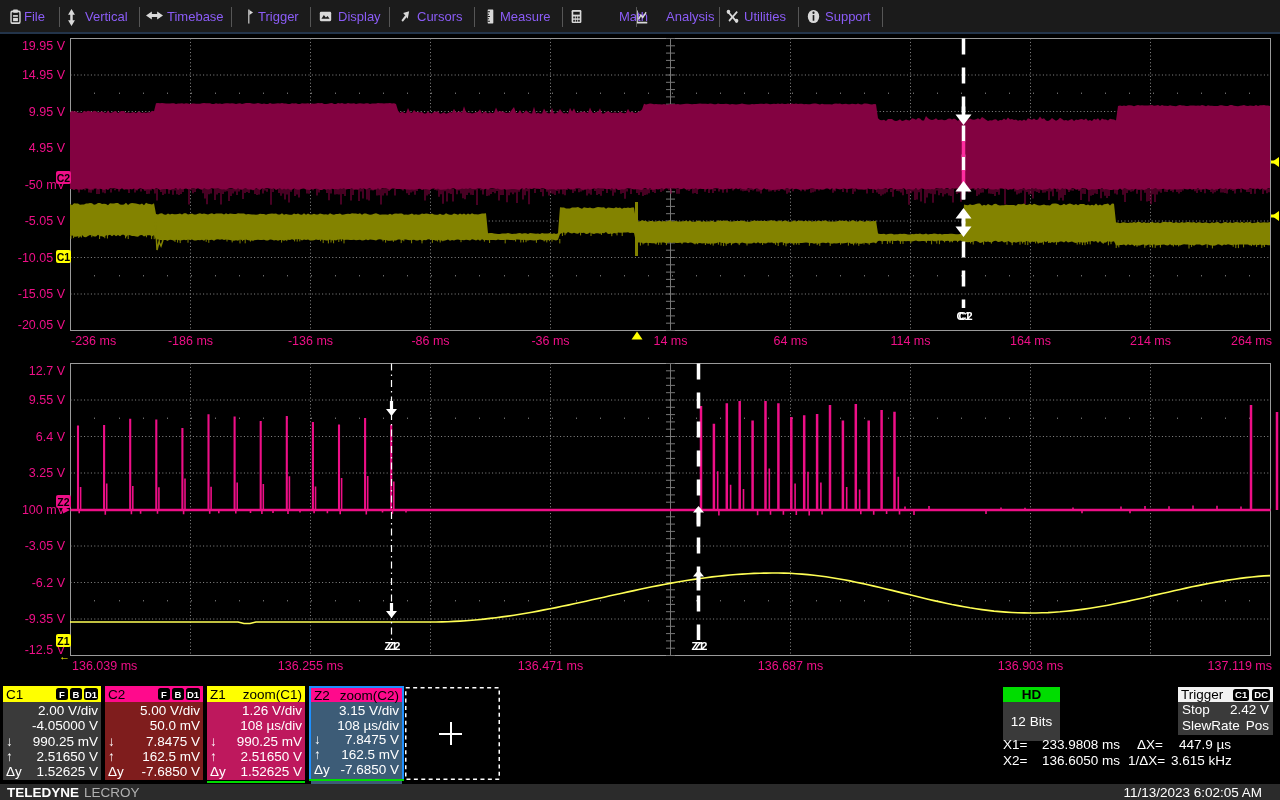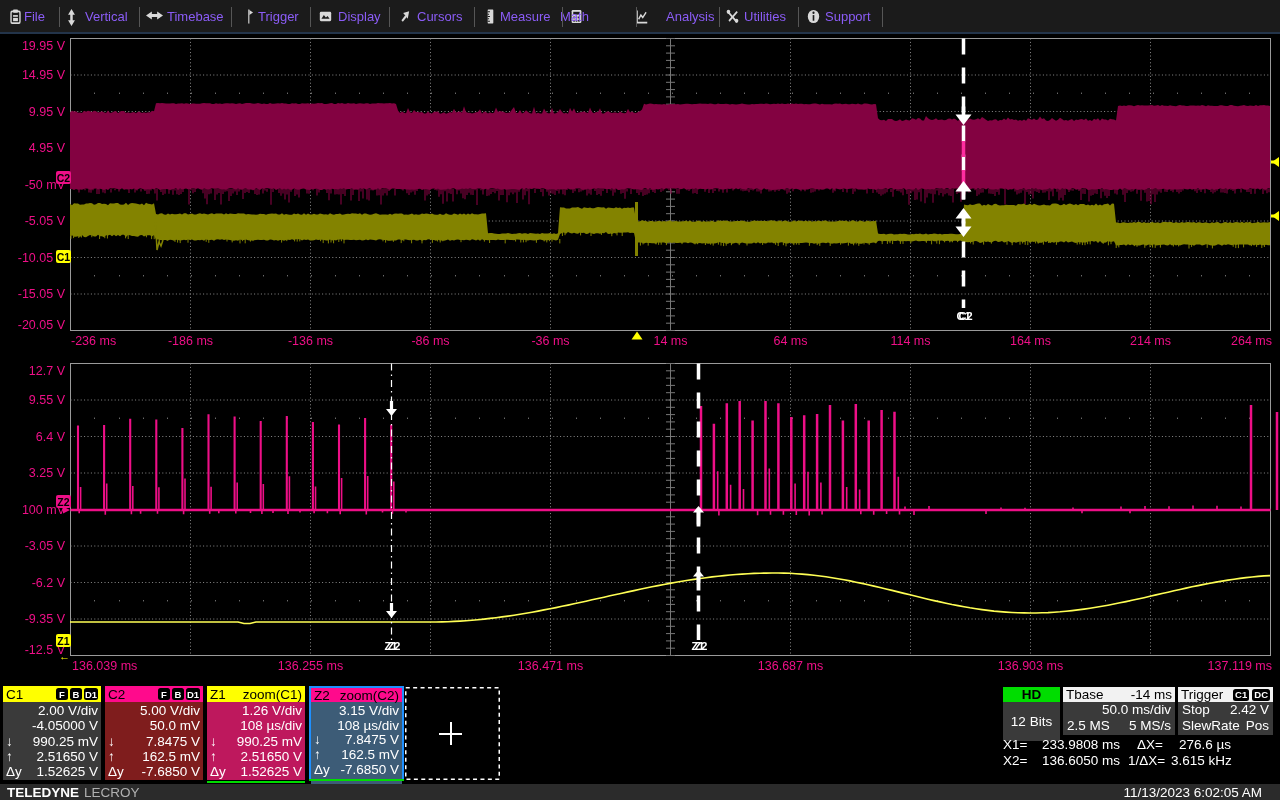--- a/index.html
+++ b/index.html
@@ -92,21 +92,21 @@
         <g fill="#1b1b1b">
           <rect x="4" y="8" width="2" height="2"></rect>
           <rect x="7" y="8" width="2" height="2"></rect>
           <rect x="10" y="8" width="2" height="2"></rect>
           <rect x="4" y="11.5" width="2" height="2"></rect>
           <rect x="7" y="11.5" width="2" height="2"></rect>
           <rect x="10" y="11.5" width="2" height="2"></rect>
         </g>
       </svg>
     </div>
-    <div class="mtx" style="left:560px">Math</div>
+    <div class="mtx" style="left:619px">Math</div>
     <div class="mic" style="left:636px">
       <svg width="12" height="15" viewBox="0 0 16 16" preserveAspectRatio="none" style="display:block">
         <path d="M1.5 1.5 V14.5 H15" stroke="#d9d9d9" stroke-width="1.8" fill="none"></path>
         <path d="M3.5 11 L6.5 6.5 L9 9 L13.5 3.5" stroke="#d9d9d9" stroke-width="1.8" fill="none"></path>
       </svg>
     </div>
     <div class="mtx" style="left:666px">Analysis</div>
     <div class="mic" style="left:726px">
       <svg width="13" height="15" viewBox="0 0 16 16" preserveAspectRatio="none" style="display:block">
         <path d="M3 2 L13 12 L11.5 13.5 L1.5 3.5 Z" fill="#d9d9d9"></path>
@@ -463,35 +463,20 @@
 <div class="dashedbox">
       <svg width="95" height="93" style="position:absolute;left:0;top:0">
         <rect x="0.75" y="0.75" width="93.5" height="91.5" fill="none" stroke="#fff" stroke-width="1.5" stroke-dasharray="4 3.4"></rect>
       </svg>
       <div class="plus"></div>
     </div>
 <div class="sysbox" style="left:1003px;top:1px;width:57px">
   <div class="syshdr" style="background:#00dd00;justify-content:center;font-weight:bold">HD</div>
   <div class="sysbody" style="background:#3a3a3a;height:39px;display:flex;align-items:center;justify-content:center">12 Bits</div>
 </div>
-<div class="sysbox" style="left:1063px;top:1px;width:112px">
-  <div class="syshdr" style="background:#f2f2f2">
-        <span>Tbase</span>
-        <span style="margin-left:auto">-14 ms</span>
-      </div>
-  <div class="sysbody" style="background:#3a3a3a;height:33px">
-    <div class="sysrow">
-          <span style="margin-left:auto">50.0 ms/div</span>
-        </div>
-    <div class="sysrow">
-          <span>2.5 MS</span>
-          <span style="margin-left:auto">5 MS/s</span>
-        </div>
-  </div>
-</div>
 <div class="sysbox" style="left:1178px;top:1px;width:95px">
   <div class="syshdr" style="background:#f2f2f2">
         <span>Trigger</span>
         <span class="tbdg" style="margin-left:auto">C1</span>
         <span class="tbdg">DC</span>
       </div>
   <div class="sysbody" style="background:#3a3a3a;height:33px">
     <div class="sysrow">
           <span>Stop</span>
           <span style="margin-left:auto">2.42 V</span>
@@ -501,21 +486,21 @@
           <span style="margin-left:auto">Pos</span>
         </div>
   </div>
 </div>
 </div>
 <div id="xread">
   <div class="xrow">
       <span>X1=</span>
       <span style="position:absolute;left:39px">233.9808 ms</span>
       <span style="position:absolute;left:134px">ΔX=</span>
-      <span style="position:absolute;left:176px">276.6 µs</span>
+      <span style="position:absolute;left:176px">447.9 µs</span>
     </div>
   <div class="xrow">
       <span>X2=</span>
       <span style="position:absolute;left:39px">136.6050 ms</span>
       <span style="position:absolute;left:125px">1/ΔX=</span>
       <span style="position:absolute;left:168px">3.615 kHz</span>
     </div>
 </div>
 <div id="statusbar">
     <span style="font-weight:bold;font-size:13.5px;margin-left:7px">TELEDYNE</span>

